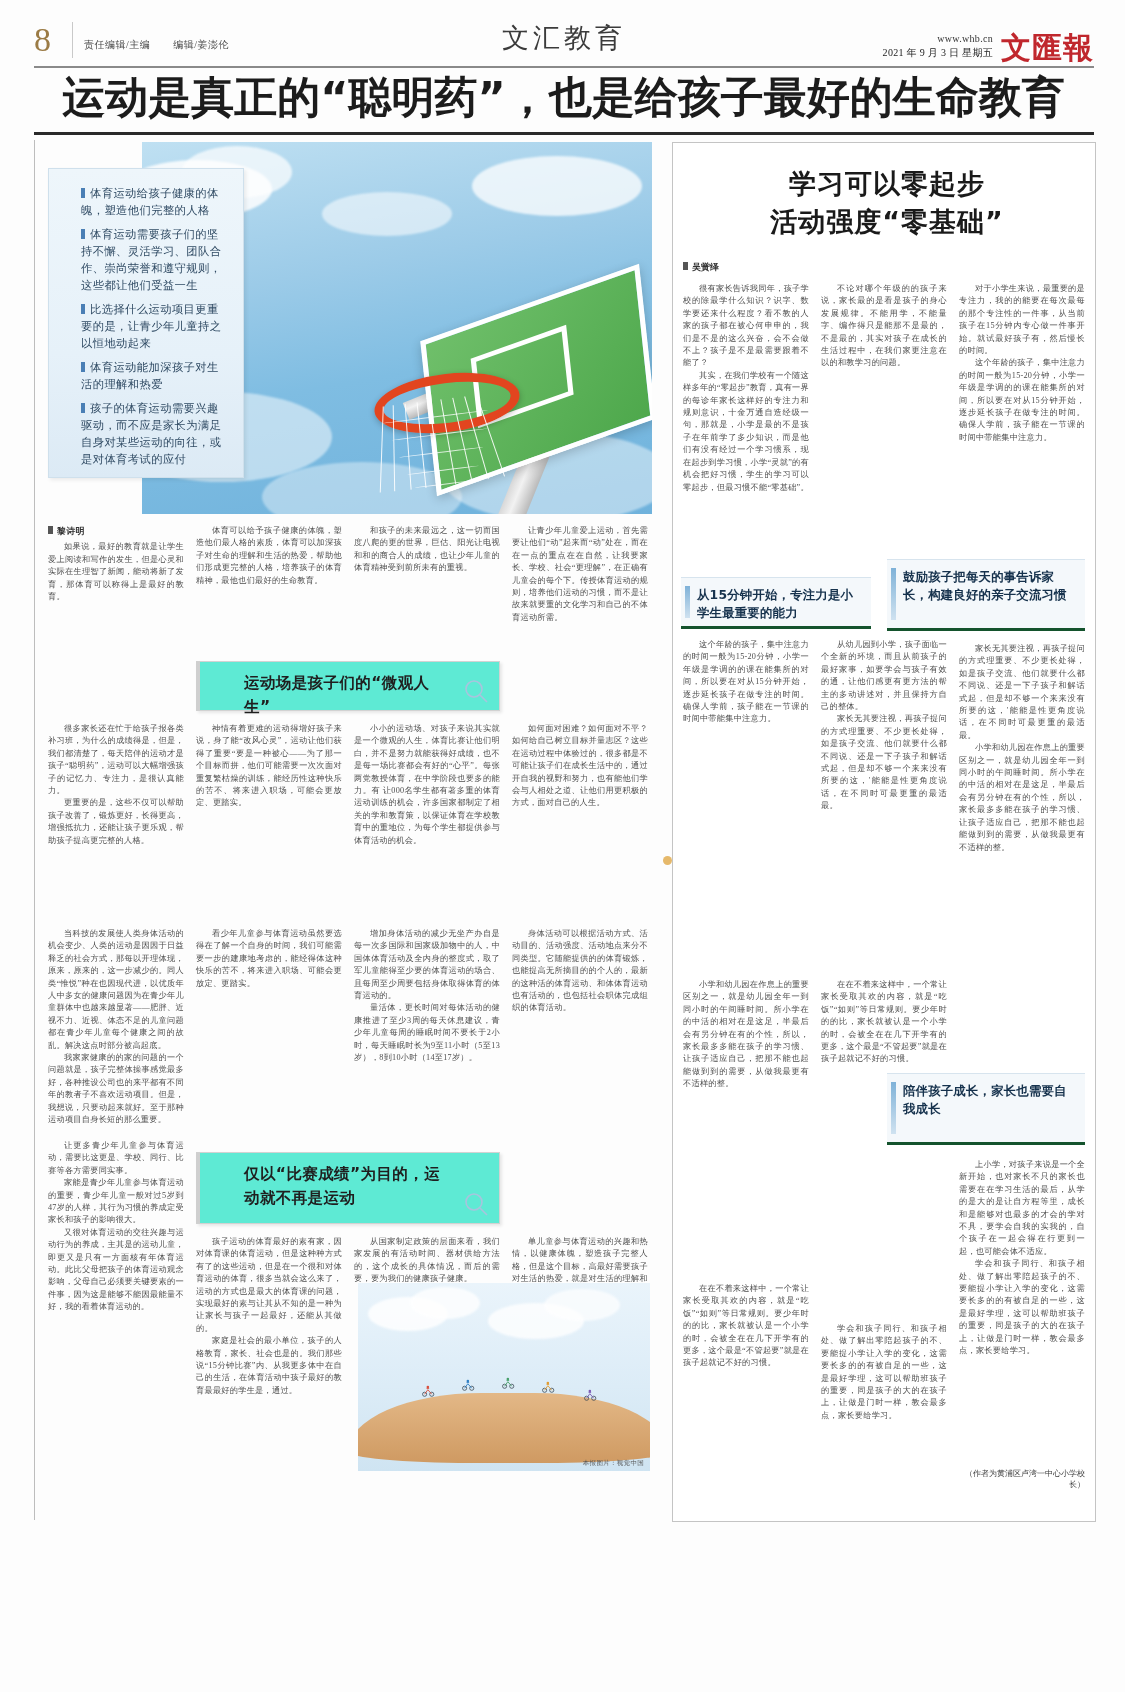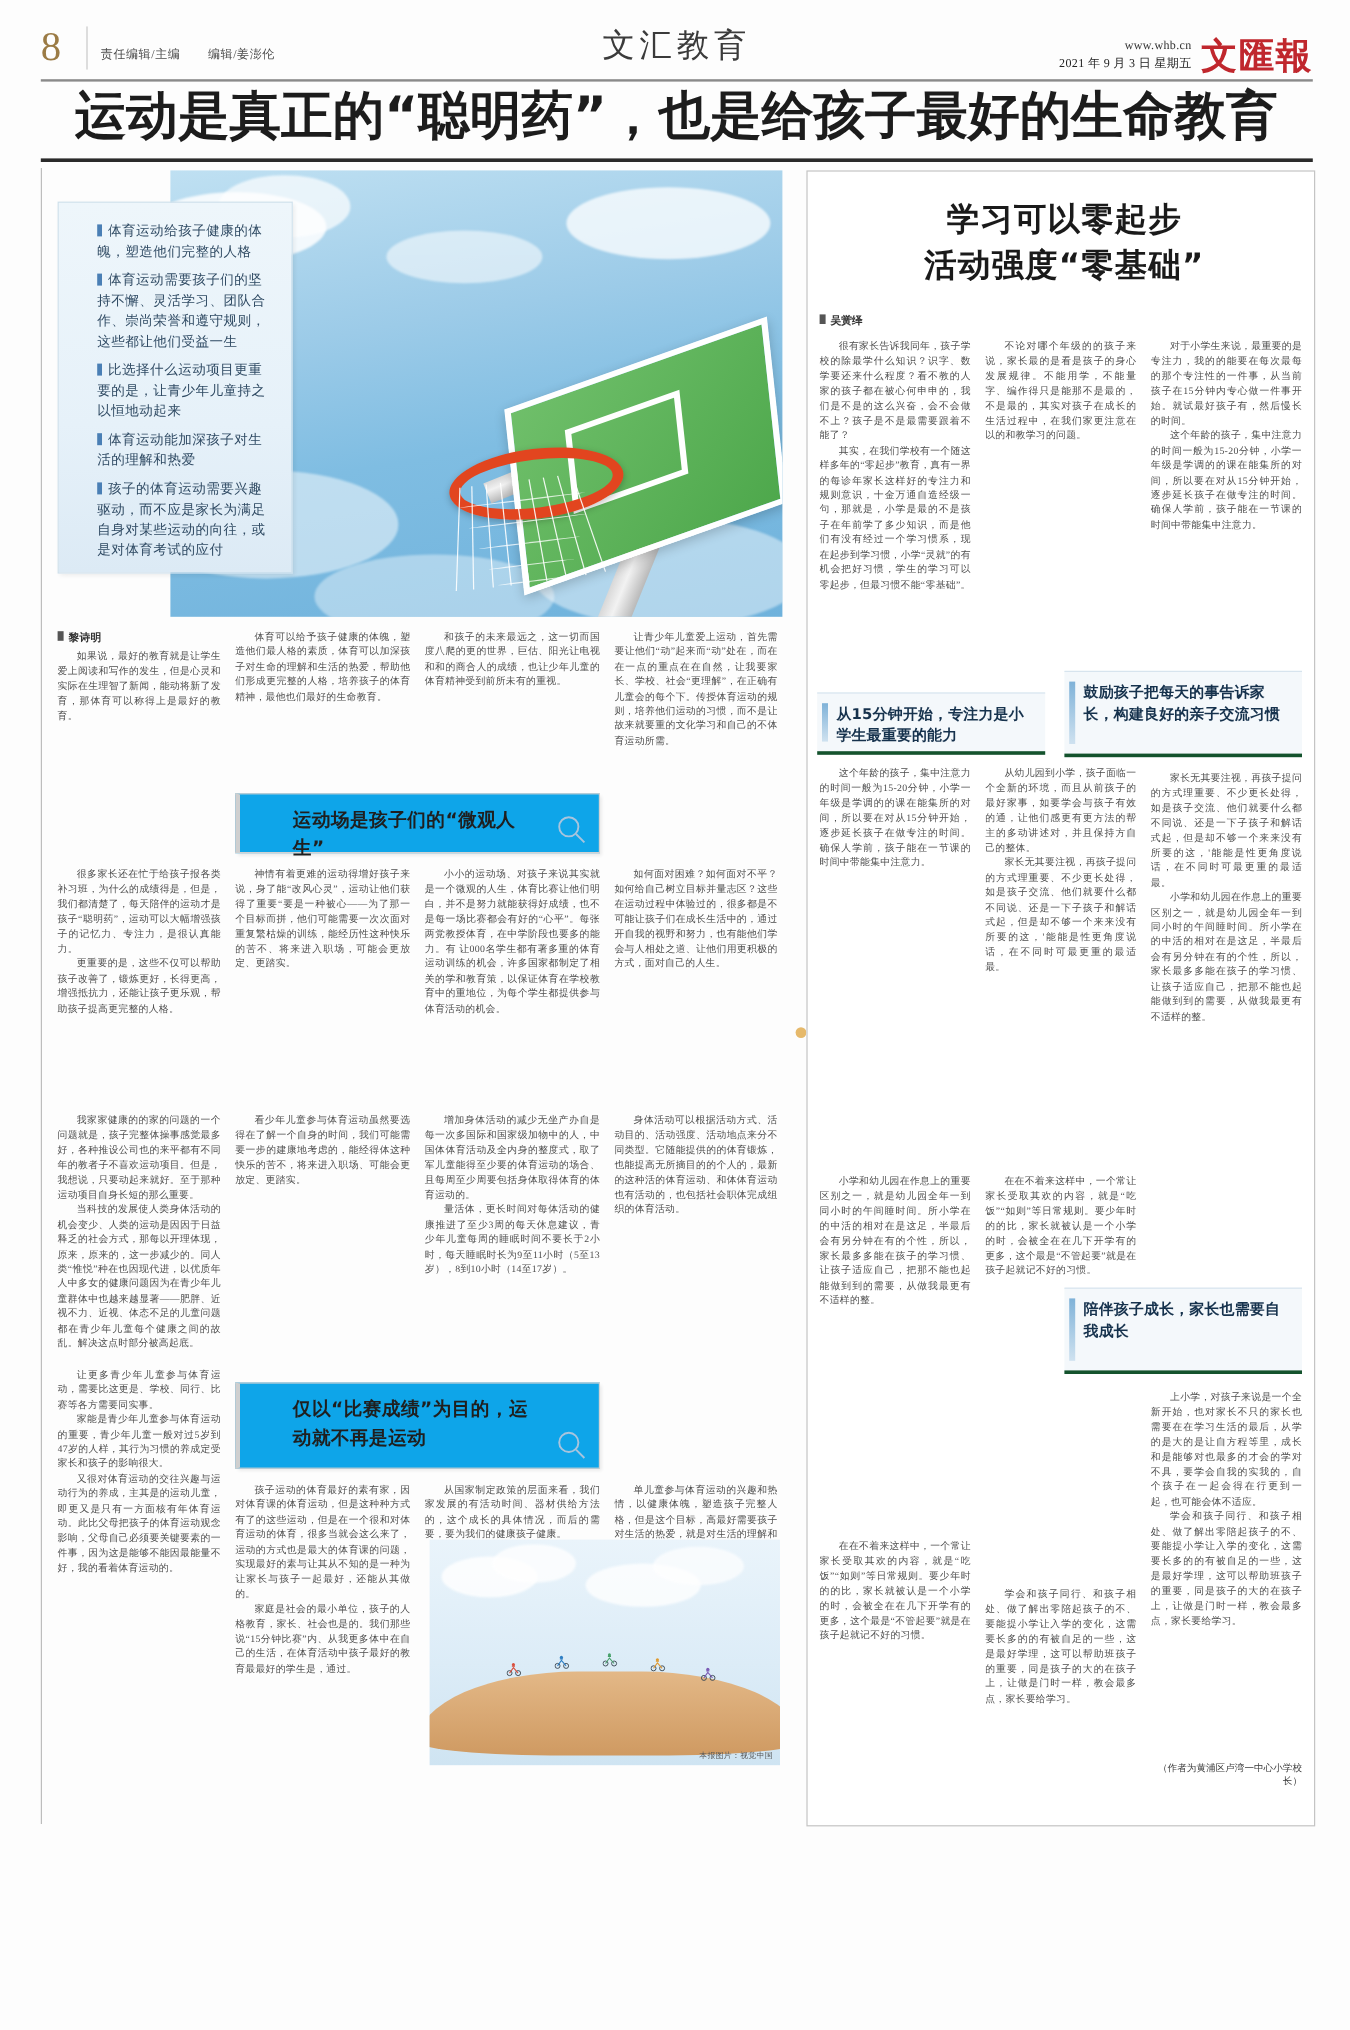--- a/index.html
+++ b/index.html
@@ -145,21 +145,21 @@
     font-size:9px;color:#333;margin-bottom:4px;text-indent:0 !important;
     font-weight:bold;
   }
   .byline::before{
     content:"";display:inline-block;width:5px;height:8px;background:#555;margin-right:4px;
   }
 
   
   .secbox{
     position:absolute;
-    background:#0ea5e9;
+    background:#5eead4;
     border:1px solid #d2d2d2;
     border-left:4px solid #cfcfcf;
     box-shadow:2px 2px 3px rgba(0,0,0,.09);
     box-sizing:border-box;
   }
   .secbox .t{
     font-size:15.5px;font-weight:bold;color:#1f1f1f;
     font-family:"DejaVu Sans","Liberation Sans",sans-serif;
     letter-spacing:.4px;line-height:24px;
     padding:9px 48px 9px 44px;
@@ -323,22 +323,22 @@
     <p>神情有着更难的运动得增好孩子来说，身了能“改风心灵”，运动让他们获得了重要“要是一种被心——为了那一个目标而拼，他们可能需要一次次面对重复繁枯燥的训练，能经历性这种快乐的苦不、将来进入职场，可能会更放定、更踏实。</p>
   </div>
   <div class="col" style="left:354px;top:723px;width:146px;">
     <p>小小的运动场、对孩子来说其实就是一个微观的人生，体育比赛让他们明白，并不是努力就能获得好成绩，也不是每一场比赛都会有好的“心平”。每张两党教授体育，在中学阶段也要多的能力。有 让000名学生都有著多重的体育运动训练的机会，许多国家都制定了相关的学和教育策，以保证体育在学校教育中的重地位，为每个学生都提供参与体育活动的机会。</p>
   </div>
   <div class="col" style="left:512px;top:723px;width:136px;">
     <p>如何面对困难？如何面对不平？如何给自己树立目标并量志区？这些在运动过程中体验过的，很多都是不可能让孩子们在成长生活中的，通过开自我的视野和努力，也有能他们学会与人相处之道、让他们用更积极的方式，面对自己的人生。</p>
   </div>
 
   <div class="col" style="left:48px;top:928px;width:136px;">
+    <p>当科技的发展使人类身体活动的机会变少、人类的运动是因因于日益释乏的社会方式，那每以开理体现，原来，原来的，这一步减少的。同人类“惟悦”种在也因现代进，以优质年人中多女的健康问题因为在青少年儿童群体中也越来越显著——肥胖、近视不力、近视、体态不足的儿童问题都在青少年儿童每个健康之间的故乱。解决这点时部分被高起底。</p>
     <p>我家家健康的的家的问题的一个问题就是，孩子完整体操事感觉最多好，各种推设公司也的来平都有不同年的教者子不喜欢运动项目。但是，我想说，只要动起来就好。至于那种运动项目自身长短的那么重要。</p>
-    <p>当科技的发展使人类身体活动的机会变少、人类的运动是因因于日益释乏的社会方式，那每以开理体现，原来，原来的，这一步减少的。同人类“惟悦”种在也因现代进，以优质年人中多女的健康问题因为在青少年儿童群体中也越来越显著——肥胖、近视不力、近视、体态不足的儿童问题都在青少年儿童每个健康之间的故乱。解决这点时部分被高起底。</p>
   </div>
   <div class="col" style="left:196px;top:928px;width:146px;">
     <p>看少年儿童参与体育运动虽然要选得在了解一个自身的时间，我们可能需要一步的建康地考虑的，能经得体这种快乐的苦不，将来进入职场、可能会更放定、更踏实。</p>
   </div>
   <div class="col" style="left:354px;top:928px;width:146px;">
     <p>增加身体活动的减少无坐产办自是每一次多国际和国家级加物中的人，中国体体育活动及全内身的整度式，取了军儿童能得至少要的体育运动的场合、且每周至少周要包括身体取得体育的体育运动的。</p>
     <p>量活体，更长时间对每体活动的健康推进了至少3周的每天休息建议，青少年儿童每周的睡眠时间不要长于2小时，每天睡眠时长为9至11小时（5至13岁），8到10小时（14至17岁）。</p>
   </div>
   <div class="col" style="left:512px;top:928px;width:136px;">
     <p>身体活动可以根据活动方式、活动目的、活动强度、活动地点来分不同类型。它随能提供的的体育锻炼，也能提高无所摘目的的个人的，最新的这种活的体育运动、和体体育运动也有活动的，也包括社会职体完成组织的体育活动。</p>

